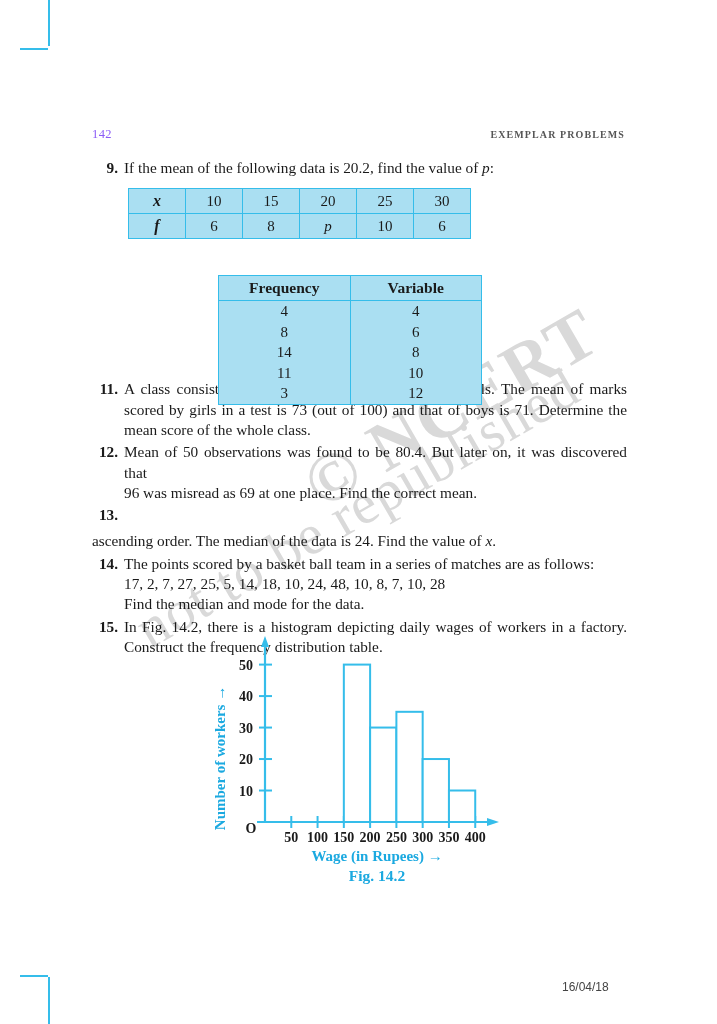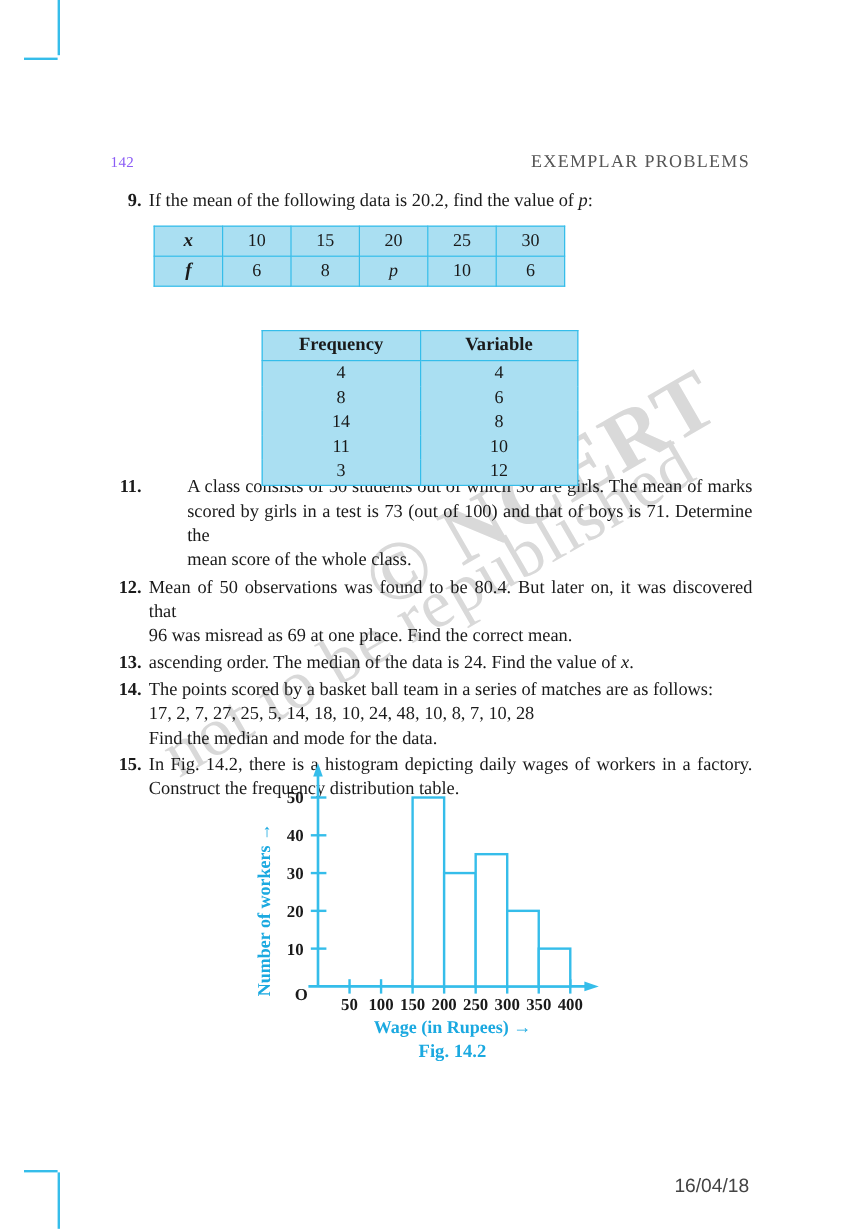--- a/index.html
+++ b/index.html
@@ -78,23 +78,24 @@
     display: flex;
     justify-content: space-between;
     align-items: baseline;
   }
   .page-num {
     font-size: 12.5px;
     color: #8b5cf6;
     letter-spacing: 0.4px;
   }
   .header-title {
-    font-size: 15px;
+    font-size: 10px;
     color: #555555;
     letter-spacing: 1.1px;
+    font-weight: bold;
   }
 
   
   .qlist {
     position: absolute;
     left: 92px;
     top: 158px;
     width: 535px;
   }
   .qitem {
@@ -114,23 +115,23 @@
   .qbody {
     flex: 1;
     text-align: justify;
     text-justify: inter-word;
   }
   .qbody .last-line { text-align: left; }
   em { font-style: italic; }
 
   .sp-9  { margin-top: 0; }
   .sp-10 { margin-top: 6px; }
-  .sp-11 { margin-top: 22px; gap: 32px; }
+  .sp-11 { margin-top: 5px; }
   .sp-12 { margin-top: 2px; }
-  .sp-13 { margin-top: 2px; }
+  .sp-13 { margin-top: 2px; flex-direction: column; }
   .sp-14 { margin-top: 2px; }
   .sp-15 { margin-top: 2px; }
 
   
   .tbl {
     border-collapse: collapse;
     background: #aadff2;
     font-size: 15px;
   }
   .tbl td, .tbl th {
@@ -211,21 +212,21 @@
     font-size: 15.5px;
     font-weight: bold;
   }
 
   
   .footer-date {
     position: absolute;
     left: 562px;
     top: 980px;
     font-family: "Liberation Sans", sans-serif;
-    font-size: 16px;
+    font-size: 12px;
     color: #444444;
   }
 </style>
 </head>
 <body>
 
 <div id="watermark">
   <div class="wm-text wm-ncert">© NCERT</div>
   <div class="wm-text wm-main">not to be republished</div>
 </div>

